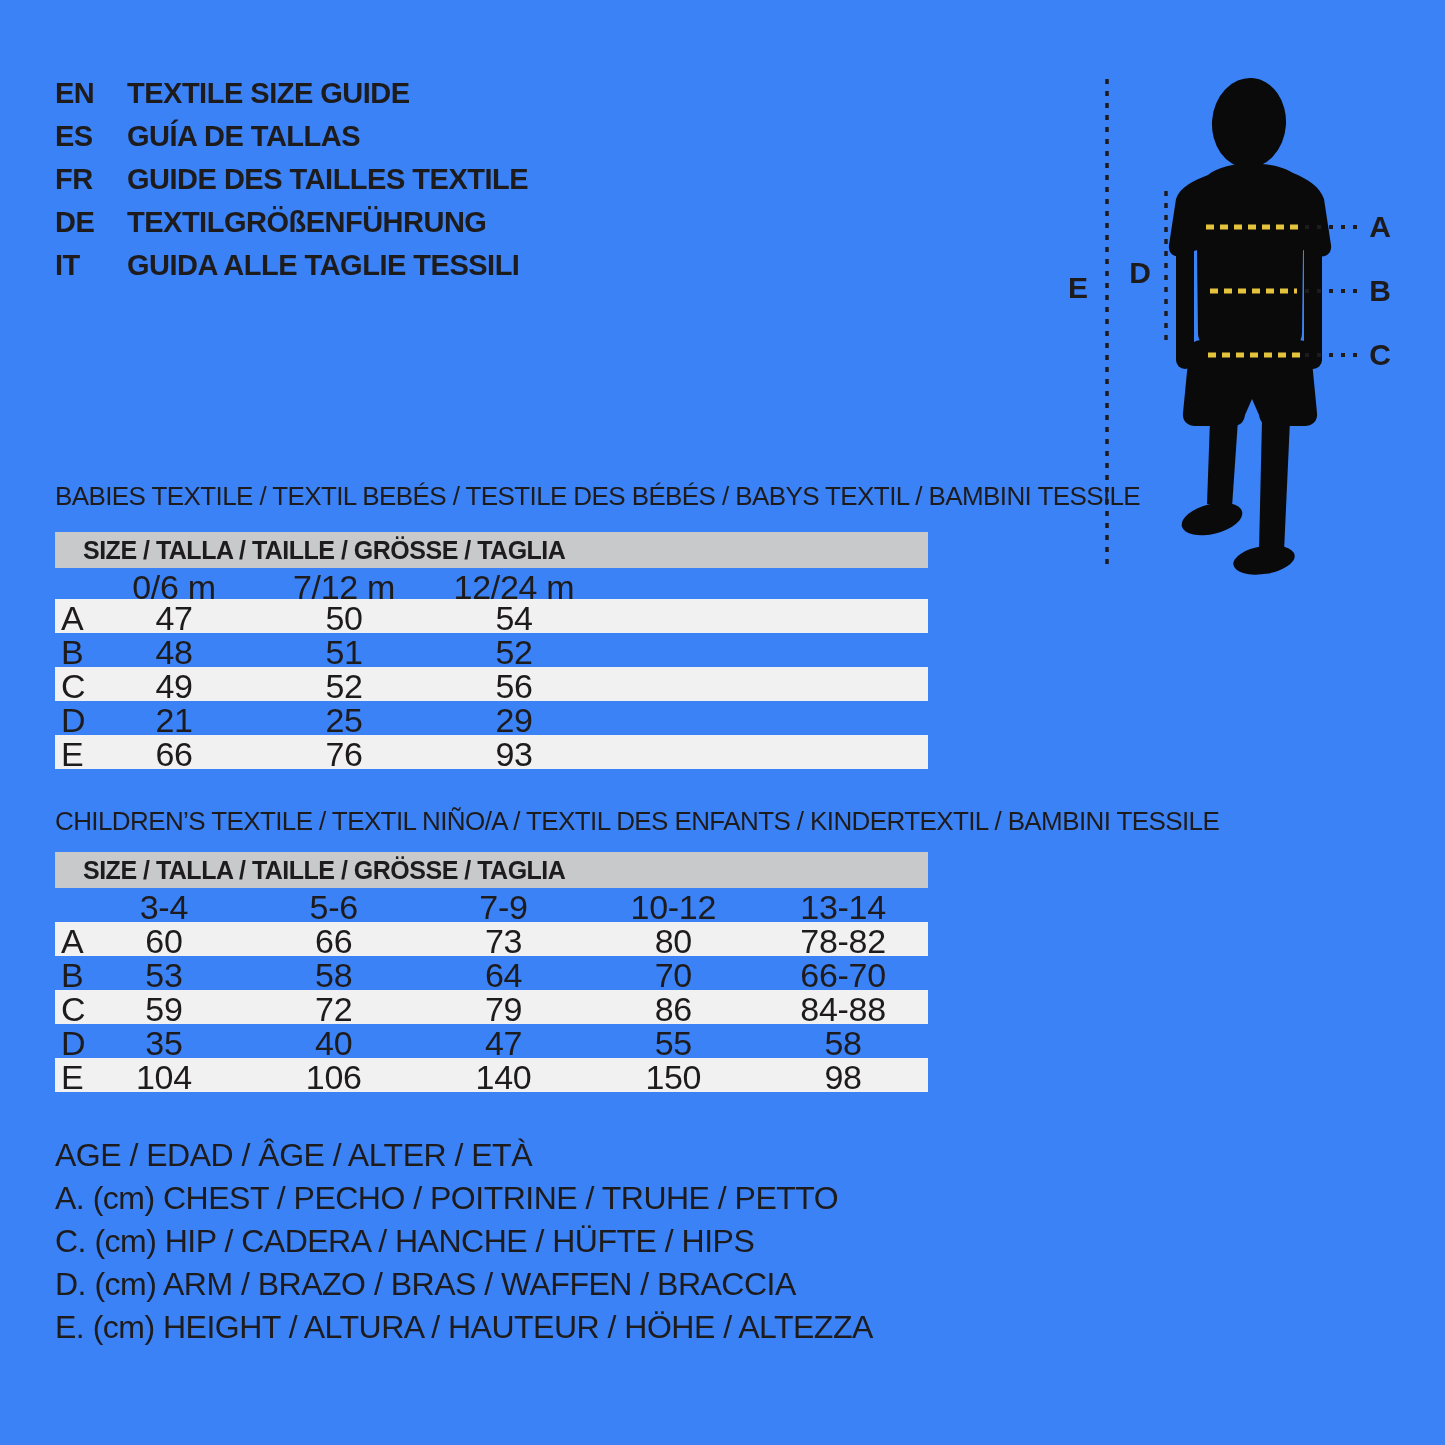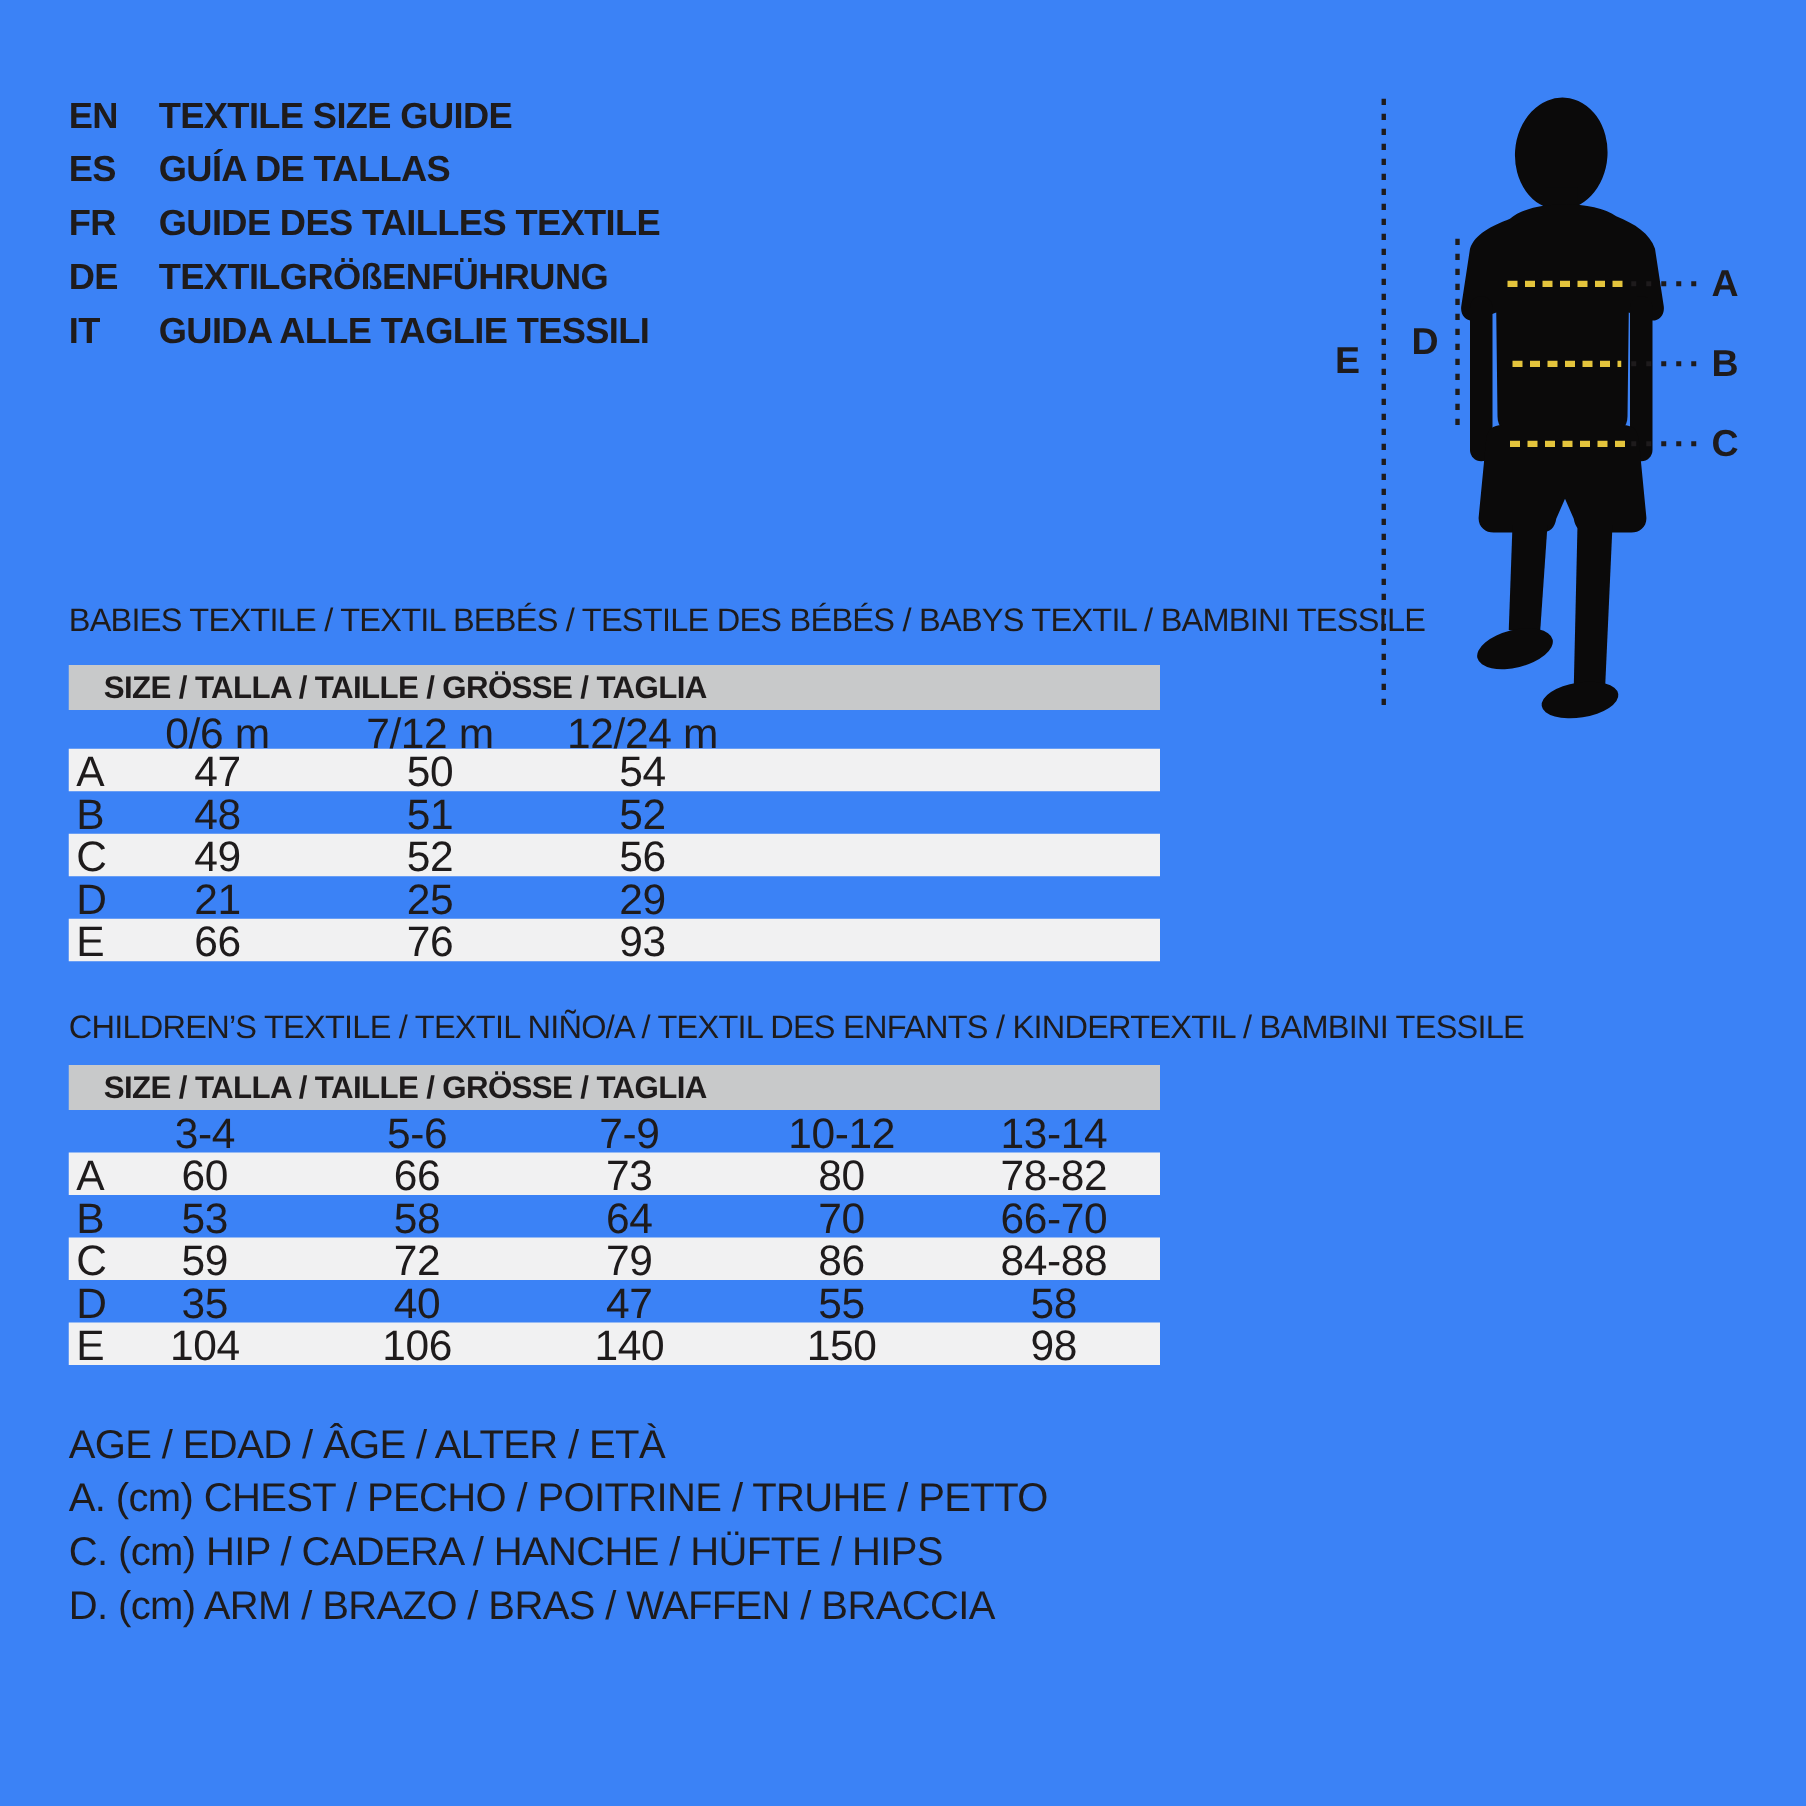--- a/index.html
+++ b/index.html
@@ -203,15 +203,16 @@
       <div class="c">98</div>
       <div class="c"></div>
     </div>
   </div>
 
   <div class="legend">
     <div class="legend-line">AGE / EDAD / ÂGE / ALTER / ETÀ</div>
     <div class="legend-line">A. (cm) CHEST / PECHO / POITRINE / TRUHE / PETTO</div>
     <div class="legend-line">C. (cm) HIP / CADERA / HANCHE / HÜFTE / HIPS</div>
     <div class="legend-line">D. (cm) ARM / BRAZO / BRAS / WAFFEN / BRACCIA</div>
+    <div class="legend-line">E. (cm) HEIGHT / ALTURA / HAUTEUR / HÖHE / ALTEZZA</div>
   </div>
 
 </div>
 
 </body></html>

